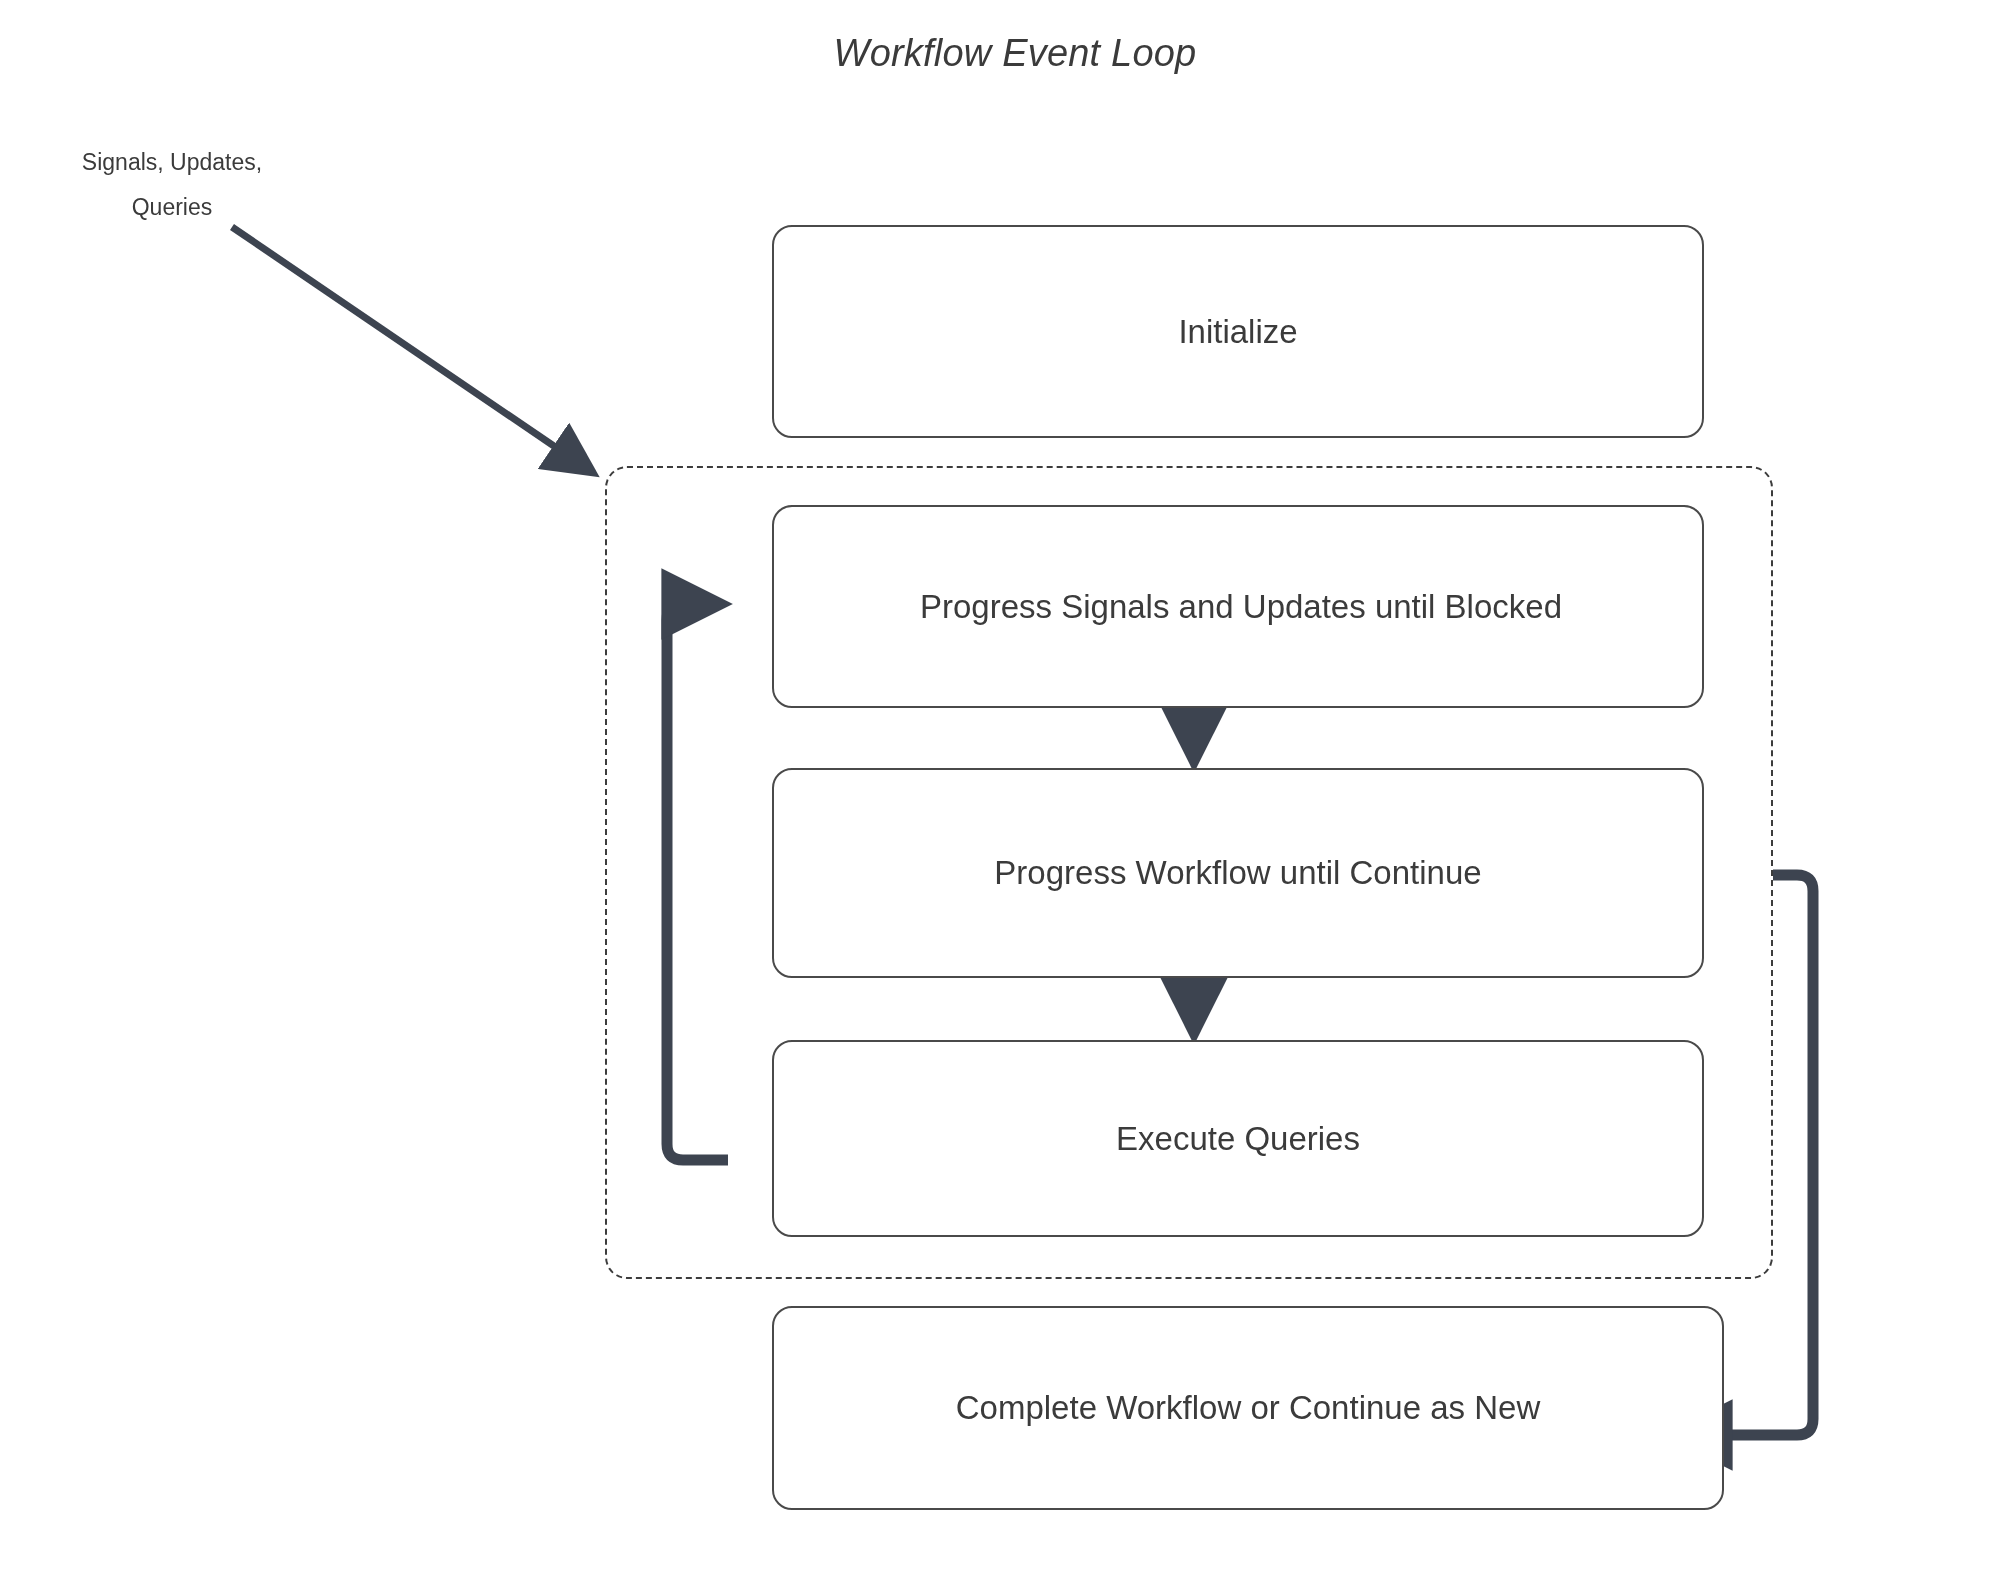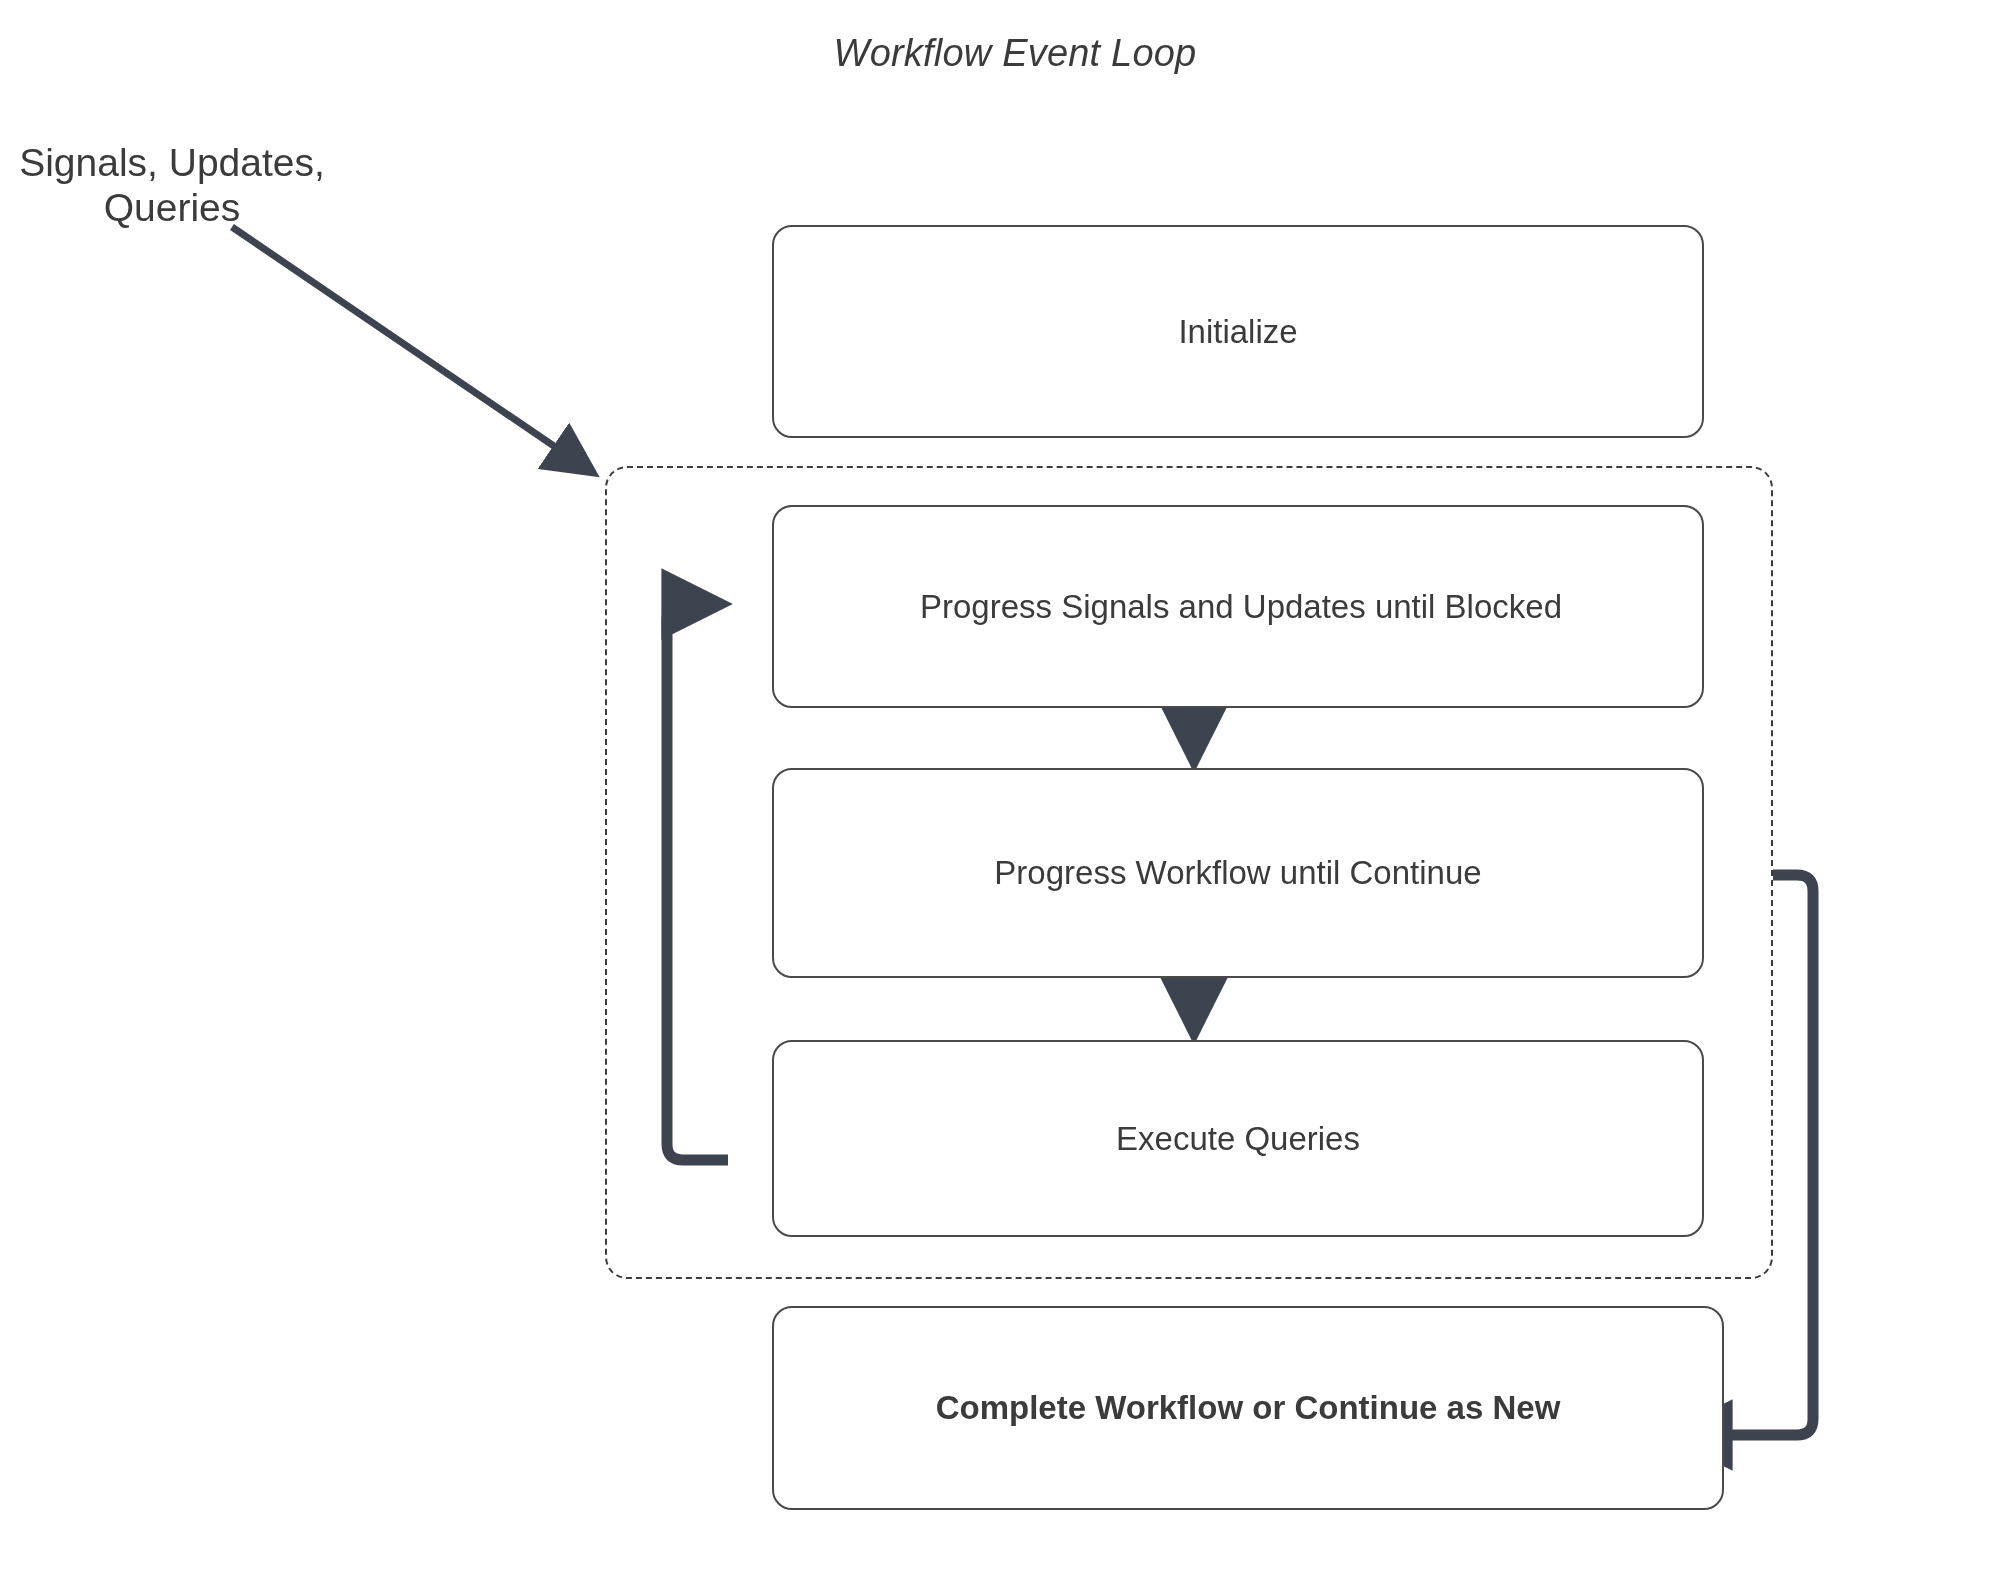--- a/index.html
+++ b/index.html
@@ -38,21 +38,21 @@
     color: #3b3b3b;
     letter-spacing: 0.2px;
     margin-left: 12px;
   }
   .ext-label {
     position: absolute;
     left: 12px;
     top: 140px;
     width: 320px;
     text-align: center;
-    font-size: 39px;
+    font-size: 23px;
     line-height: 45px;
     color: #3b3b3b;
     white-space: pre-line;
   }
   .loop-region {
     position: absolute;
     left: 605px;
     top: 466px;
     width: 1168px;
     height: 813px;
@@ -76,21 +76,21 @@
   .node-label {
     font-size: 33px;
     color: #3b3b3b;
     line-height: 40px;
     padding: 0 24px;
   }
   #node-initialize  { left: 728px;  top: 225px;  width: 932px; height: 213px; }
   #node-progress-signals { left: 728px; top: 505px; width: 932px; height: 203px; padding-left: 6px; }
   #node-progress-workflow { left: 728px; top: 768px; width: 932px; height: 210px; }
   #node-execute-queries { left: 728px; top: 1040px; width: 932px; height: 197px; }
-  #node-complete-workflow { left: 728px; top: 1306px; width: 952px; height: 204px; font-weight: bold; }
+  #node-complete-workflow { left: 728px; top: 1306px; width: 952px; height: 204px; }
 </style>
 </head>
 <body>
 
 <div id="canvas">
 
   <div class="diagram-title">Workflow Event Loop</div>
 
   <div class="ext-label">Signals, Updates,
 Queries</div>

